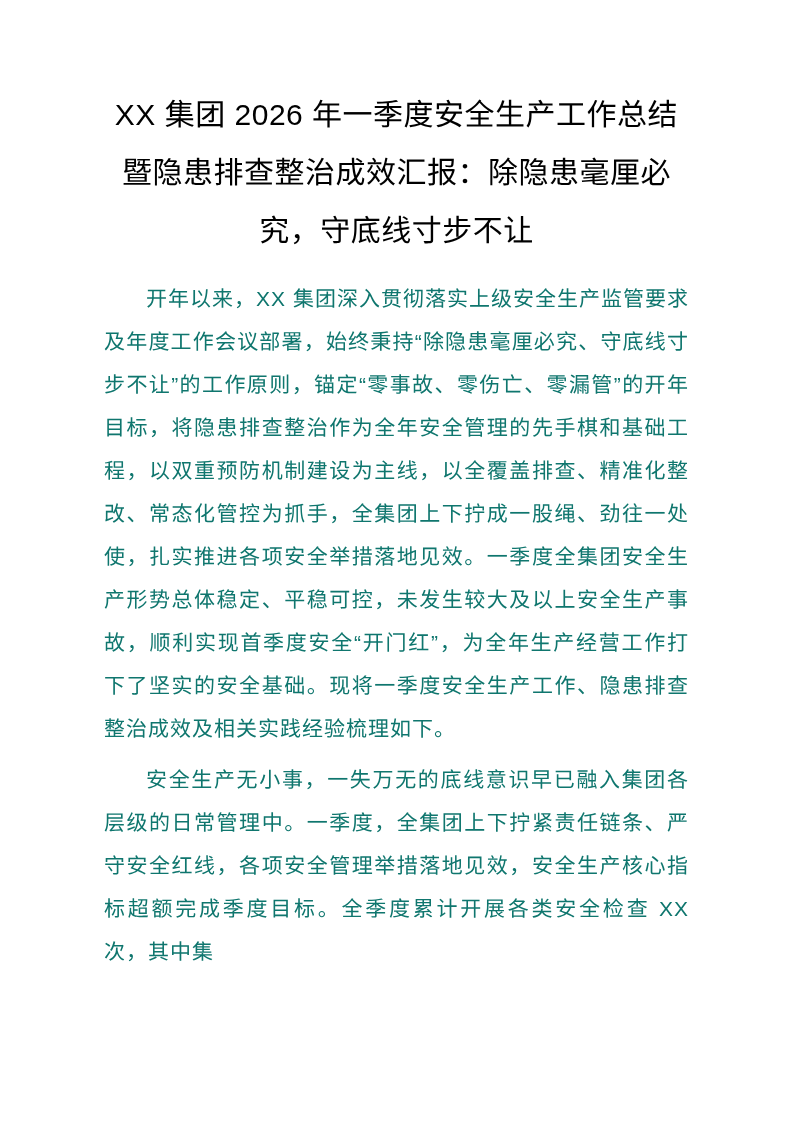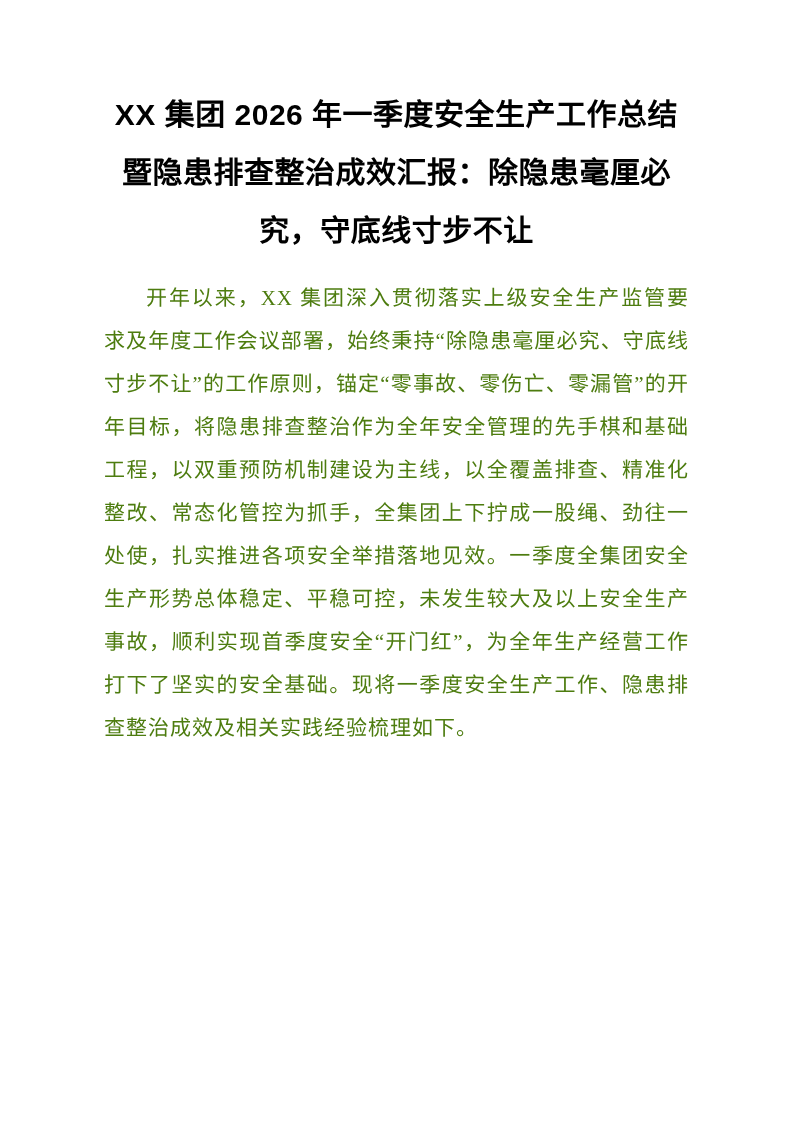--- a/index.html
+++ b/index.html
@@ -13,32 +13,32 @@
     height: 1122px;
     margin: 0 auto;
     background: #ffffff;
     box-sizing: border-box;
     padding: 86px 104px 0 104px;
     overflow: hidden;
     color: #000000;
   }
   .doc-title {
     font-family: "Liberation Sans", sans-serif;
-    font-weight: bold;
+    font-weight: normal;
     font-size: 30px;
     line-height: 58px;
     text-align: center;
     color: #000000;
     margin: 0 0 17px 0;
     letter-spacing: 0.5px;
   }
   .doc-body {
-    font-family: Liberation Serif, serif;
+    font-family: Liberation Sans, sans-serif;
     font-size: 21px;
-    color: #4d7c0f;
+    color: #0f766e;
   }
   .doc-body p {
     margin: 8px 0 0 0;
     line-height: 43px;
     text-align: justify;
     text-justify: inter-character;
     text-indent: 2em;
     letter-spacing: 1px;
   }
   .doc-body p.first {
@@ -46,14 +46,15 @@
   }
 </style>
 </head>
 <body>
 
 <div class="page">
   <h1 class="doc-title">XX 集团 2026 年一季度安全生产工作总结暨隐患排查整治成效汇报：除隐患毫厘必究，守底线寸步不让</h1>
 
   <div class="doc-body">
     <p class="first">开年以来，XX 集团深入贯彻落实上级安全生产监管要求及年度工作会议部署，始终秉持“除隐患毫厘必究、守底线寸步不让”的工作原则，锚定“零事故、零伤亡、零漏管”的开年目标，将隐患排查整治作为全年安全管理的先手棋和基础工程，以双重预防机制建设为主线，以全覆盖排查、精准化整改、常态化管控为抓手，全集团上下拧成一股绳、劲往一处使，扎实推进各项安全举措落地见效。一季度全集团安全生产形势总体稳定、平稳可控，未发生较大及以上安全生产事故，顺利实现首季度安全“开门红”，为全年生产经营工作打下了坚实的安全基础。现将一季度安全生产工作、隐患排查整治成效及相关实践经验梳理如下。</p>
+    <p>安全生产无小事，一失万无的底线意识早已融入集团各层级的日常管理中。一季度，全集团上下拧紧责任链条、严守安全红线，各项安全管理举措落地见效，安全生产核心指标超额完成季度目标。全季度累计开展各类安全检查 XX 次，其中集</p>
   </div>
 </div>
 
 </body></html>

